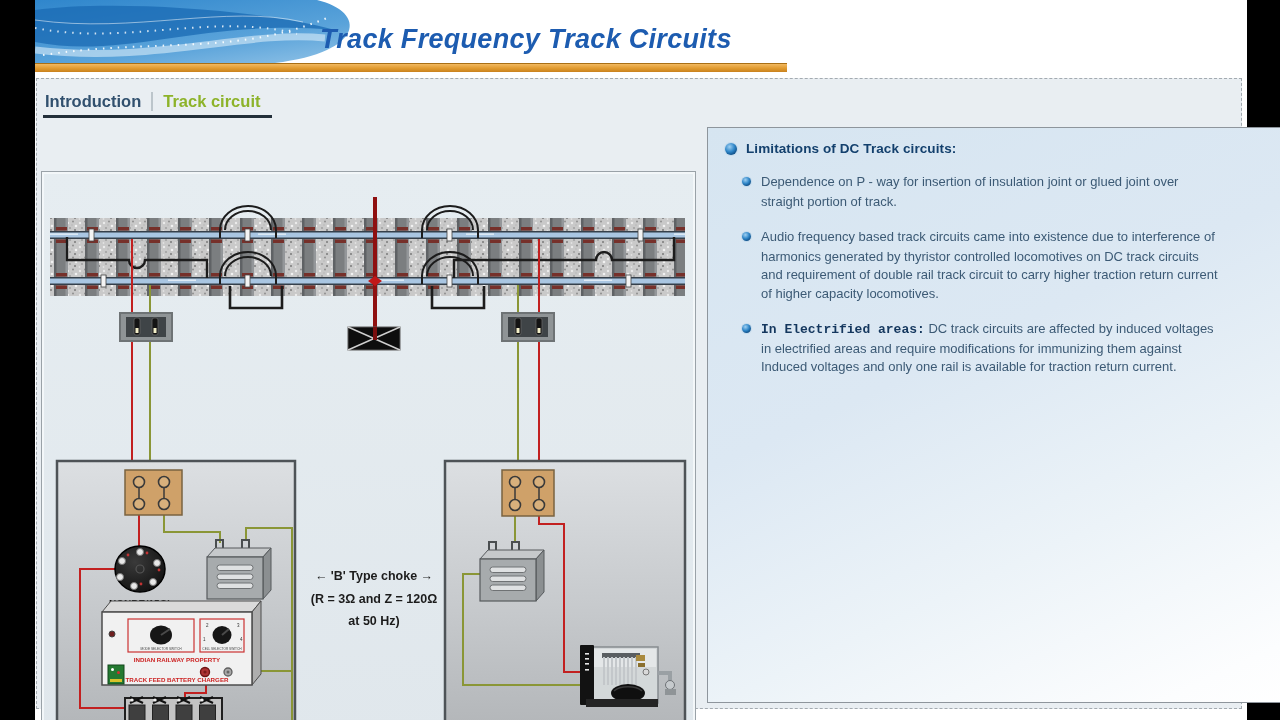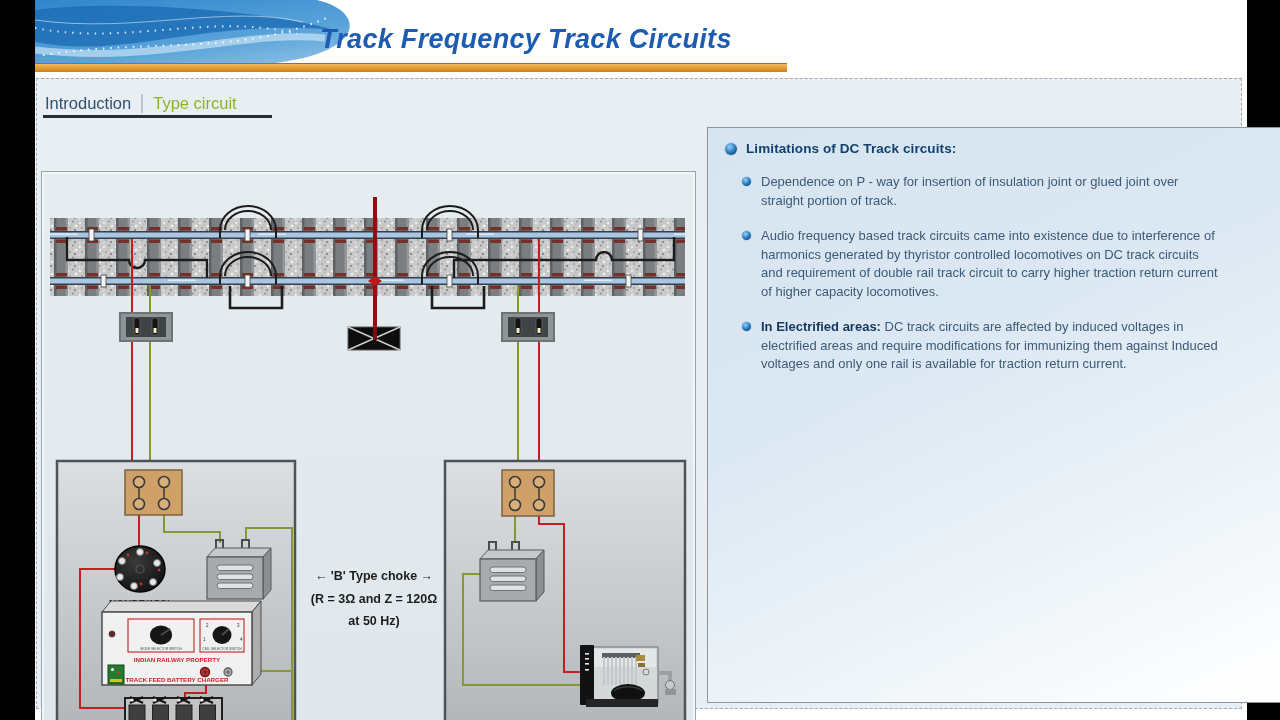--- a/index.html
+++ b/index.html
@@ -19,21 +19,21 @@
   .orange-bar{
     position:absolute;left:0;top:63px;width:752px;height:8px;
     background:linear-gradient(#f2b960 0%, #e09a2f 55%, #c9821f 100%);
     border-top:1px solid #a96f15;
   }
   
   .content{
     position:absolute;left:1px;top:78px;width:1206px;height:631px;
     background:#e9eef2;border:1px dashed #a3aab0;box-sizing:border-box;
   }
-  .tabs{position:absolute;left:8px;top:10px;height:24px;display:flex;align-items:flex-end;font-size:16.5px;}
+  .tabs{position:absolute;left:8px;top:10px;height:24px;display:flex;align-items:center;font-size:16.5px;font-weight:bold;}
   .tab-intro{color:#31506e;}
   .tab-divider{width:2px;height:19px;background:#bcc5cb;margin:0 10px;}
   .tab-track{color:#8db32a;}
   .tab-underline{position:absolute;left:6px;top:36px;width:229px;height:3px;background:#232f3a;}
   
   .diagram-panel{
     position:absolute;left:4px;top:44px;width:655px;height:578px;
     background:linear-gradient(180deg,#e6edf1 0%,#e0e7ec 100%);
     border:1px solid #9aa2a8;box-shadow:inset 0 0 0 2px #f3f7f9;box-sizing:border-box;margin-top:48px;
   }
@@ -41,21 +41,21 @@
   
   .limits-panel{
     position:absolute;left:670px;top:48px;width:600px;height:576px;box-sizing:border-box;
     background:linear-gradient(155deg,#d6e5f1 0%,#dce8f3 40%,#ecf3f8 68%,#fcfdfe 92%,#ffffff 100%);
     border:1px solid #8e959c;padding:13px 12px 4px 17px;
   }
   .heading-row{display:flex;gap:9px;align-items:flex-start;margin-bottom:17px;}
   .heading-text{font-size:13.5px;font-weight:bold;color:#13406d;letter-spacing:.1px;}
   .bullet-row{display:flex;gap:10px;margin:0 0 17px 17px;}
   .bullet-text{font-size:13px;line-height:18.5px;color:#3c5a75;width:462px;}
-  .bullet-text b{color:#14375e;}
+  .bullet-text b{color:#14375e;font-family:Liberation Mono, monospace;}
   .dot{
     width:9px;height:9px;border-radius:50%;flex:none;margin-top:4px;
     background:radial-gradient(circle at 38% 32%, #9fd0f2 0%, #2f86c8 45%, #0b4a82 78%);
     box-shadow:0 0 0 1px rgba(190,215,235,.8);
   }
   .dot.big{width:12px;height:12px;margin-top:2px;}
   text{font-family:"Liberation Sans",sans-serif;}
 </style>
 </head>
 <body>
@@ -81,21 +81,21 @@
     </svg>
     <div class="title">Track Frequency Track Circuits</div>
   </div>
   <div class="orange-bar"></div>
 
   <div class="content">
 
     <div class="tabs">
       <span class="tab-intro">Introduction</span>
       <span class="tab-divider"></span>
-      <span class="tab-track">Type circuit</span>
+      <span class="tab-track">Track circuit</span>
     </div>
     <div class="tab-underline"></div>
 
     <div class="diagram-panel">
       <svg width="653" height="576" viewBox="0 0 653 576">
         <defs>
           <pattern id="ballast" width="12" height="12" patternUnits="userSpaceOnUse">
             <rect width="12" height="12" fill="#c9c9c9"></rect>
             <circle cx="2" cy="3" r="1.2" fill="#ebebeb"></circle>
             <circle cx="7" cy="1.5" r="1" fill="#8f8f8f"></circle>

